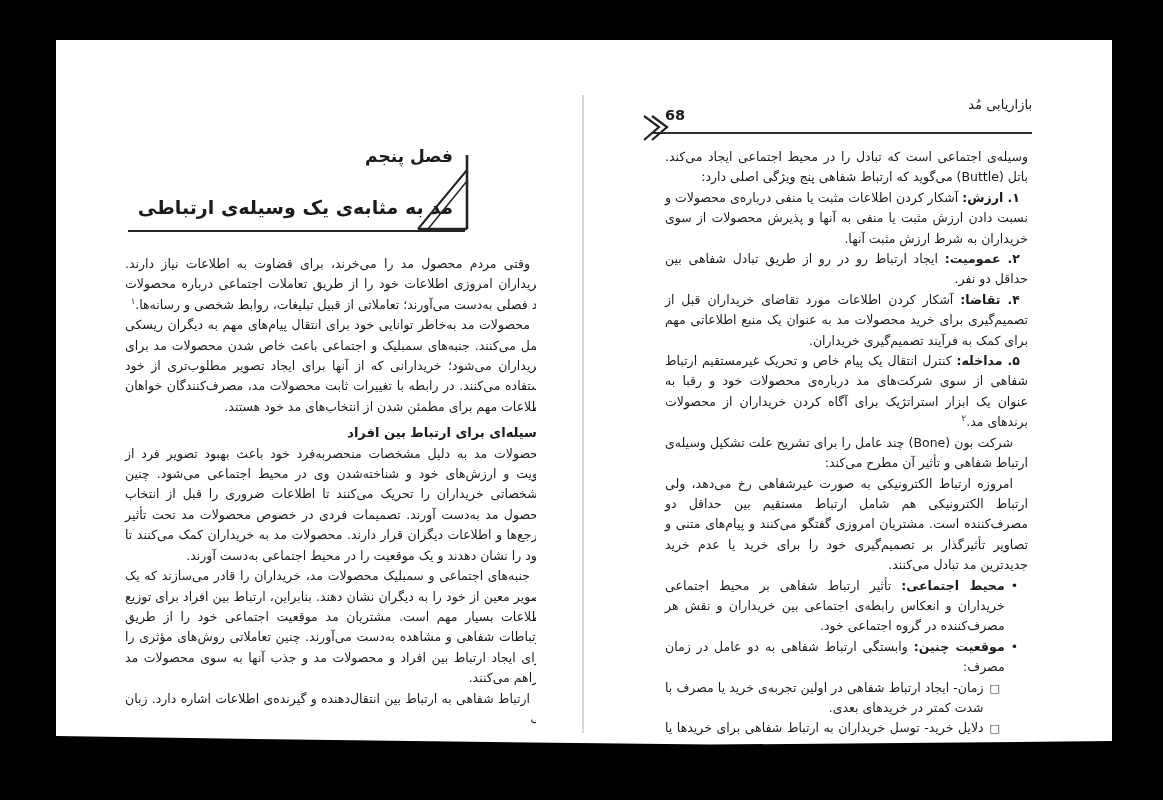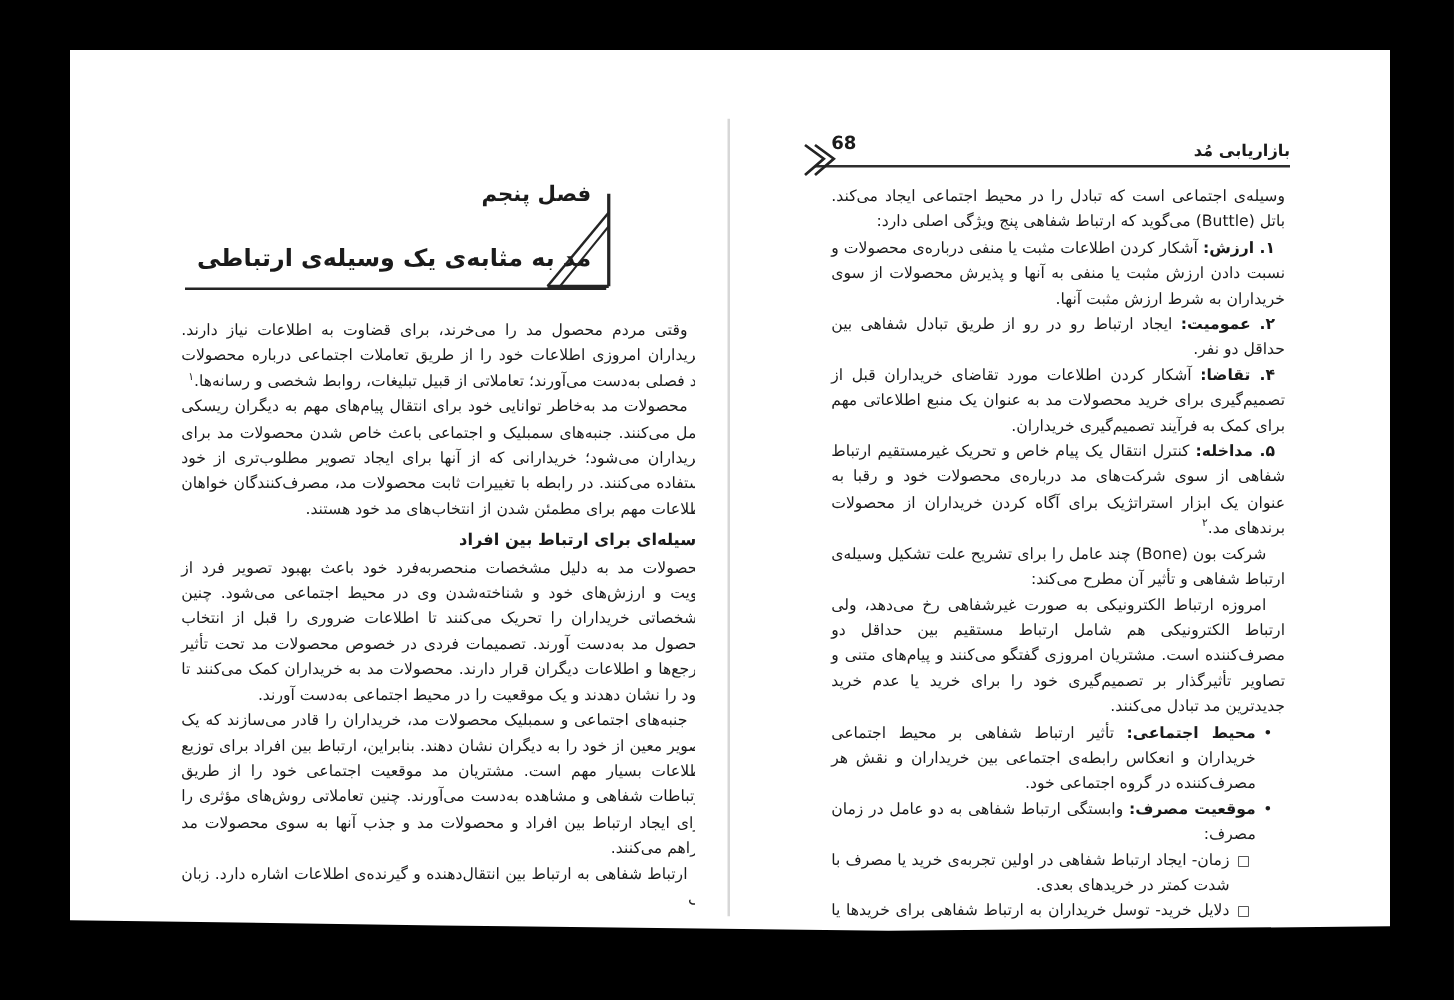--- a/index.html
+++ b/index.html
@@ -27,21 +27,21 @@
     width: 2px; height: 638px;
     background: #d7d7d7;
   }
 
   .page {
     position: absolute; top: 0; height: 100%;
     direction: rtl;
     color: #1b1b1b;
     overflow: hidden;
   }
-  .page-left  { left: 0;   width: 480px; margin-left: 20px; }
+  .page-left  { left: 0;   width: 480px; }
   .page-right { left: 529px; width: 527px; }
 
   
   .rp-header {
     position: absolute;
     top: 66px; left: 67px; right: 80px;
     height: 26px;
     direction: rtl;
     display: flex;
     align-items: flex-end;
@@ -53,22 +53,22 @@
     margin-bottom: -11px;
   }
   .rp-pagenum {
     font-size: 14.5px; font-weight: bold;
     margin-bottom: 9px;
     margin-left: -7px;
     position: relative; z-index: 2;
   }
   .rp-spacer { flex: 1; }
   .rp-title {
-    font-size: 13px; font-weight: bold;
-    padding-bottom: 3px;
+    font-size: 13px; font-weight: normal;
+    padding-bottom: 20px;
   }
 
   
   .rp-body {
     position: absolute;
     top: 107px; left: 80px; right: 84px; bottom: 10px;
     font-size: 12.5px;
     line-height: 20.4px;
     text-align: justify;
   }
@@ -193,21 +193,21 @@
         <div class="bullet-row bullet-lvl1">
           <span class="bullet-marker">•</span>
           <div class="bullet-text">
             <b class="term">محیط اجتماعی:</b>
             <span>تأثیر ارتباط شفاهی بر محیط اجتماعی خریداران و انعکاس رابطه‌ی اجتماعی بین خریداران و نقش هر مصرف‌کننده در گروه اجتماعی خود.</span>
           </div>
         </div>
         <div class="bullet-row bullet-lvl1">
           <span class="bullet-marker">•</span>
           <div class="bullet-text">
-            <b class="term">موقعیت مصرف:</b>
+            <b class="term">موقعیت چنین:</b>
             <span>وابستگی ارتباط شفاهی به دو عامل در زمان مصرف:</span>
           </div>
         </div>
         <div class="bullet-row bullet-lvl2">
           <span class="bullet-marker square-marker">□</span>
           <div class="bullet-text">
             <span>زمان-</span>
             <span>ایجاد ارتباط شفاهی در اولین تجربه‌ی خرید یا مصرف با شدت کمتر در خریدهای بعدی.</span>
           </div>
         </div>

